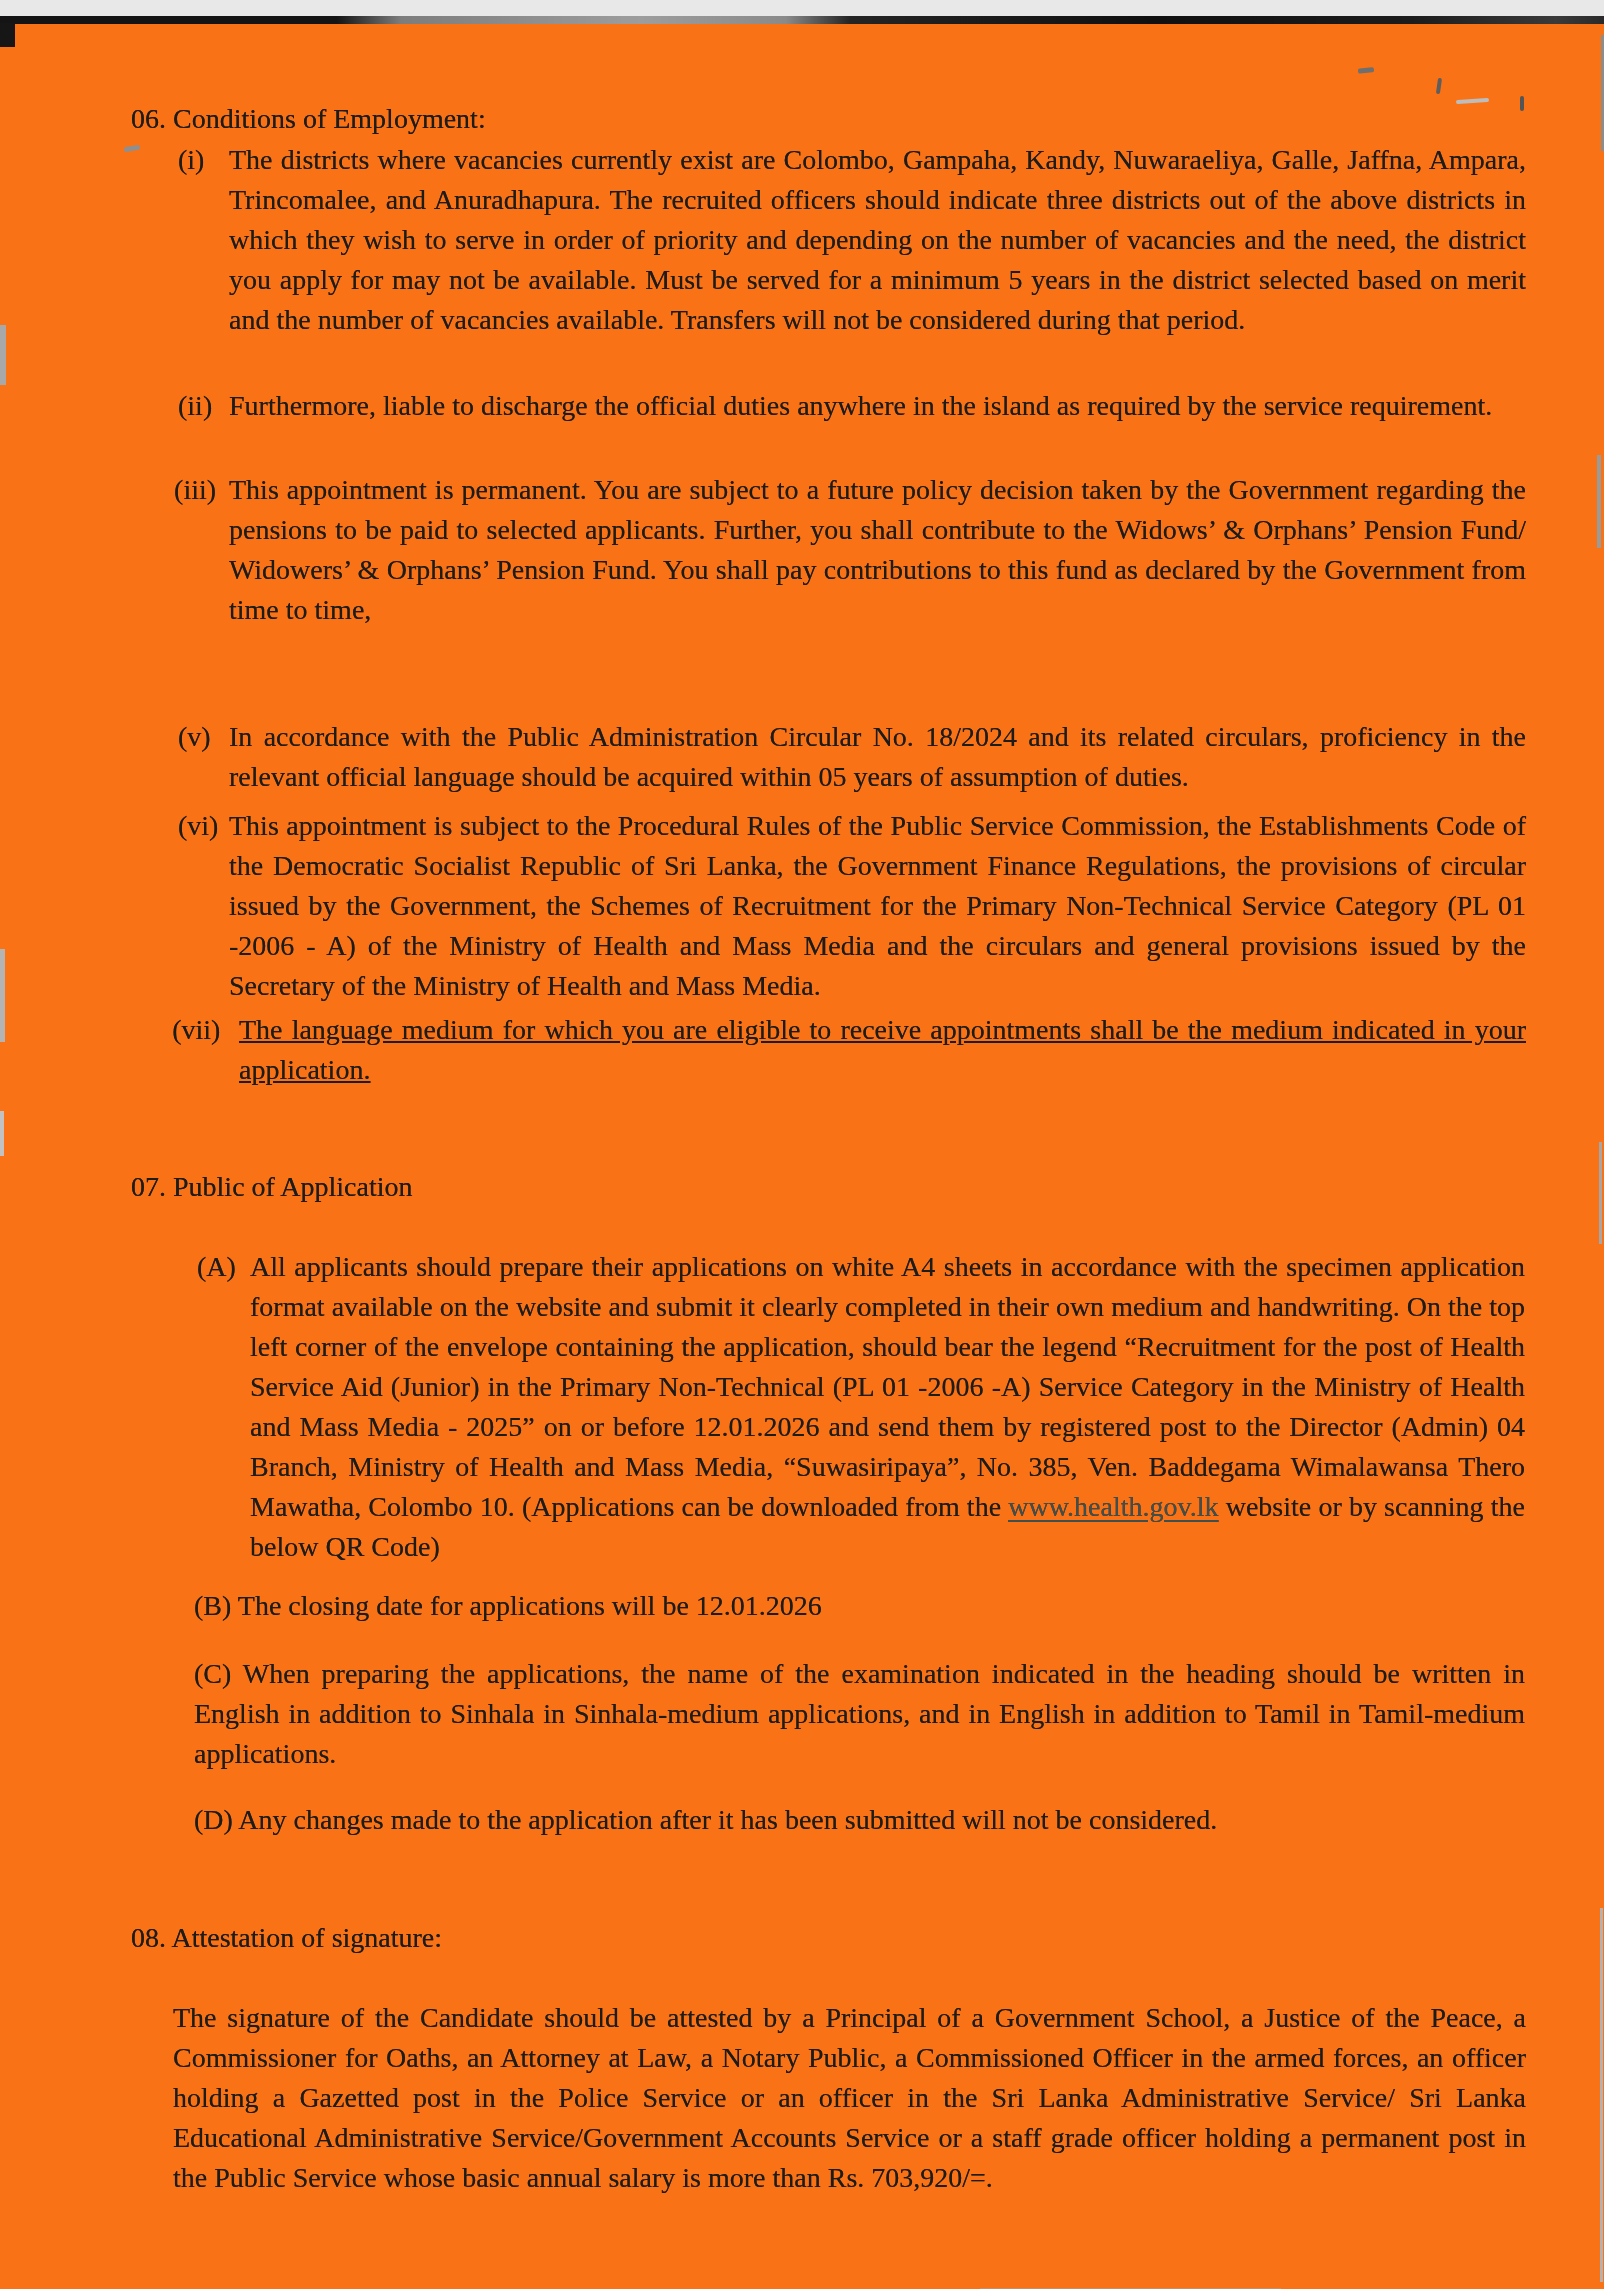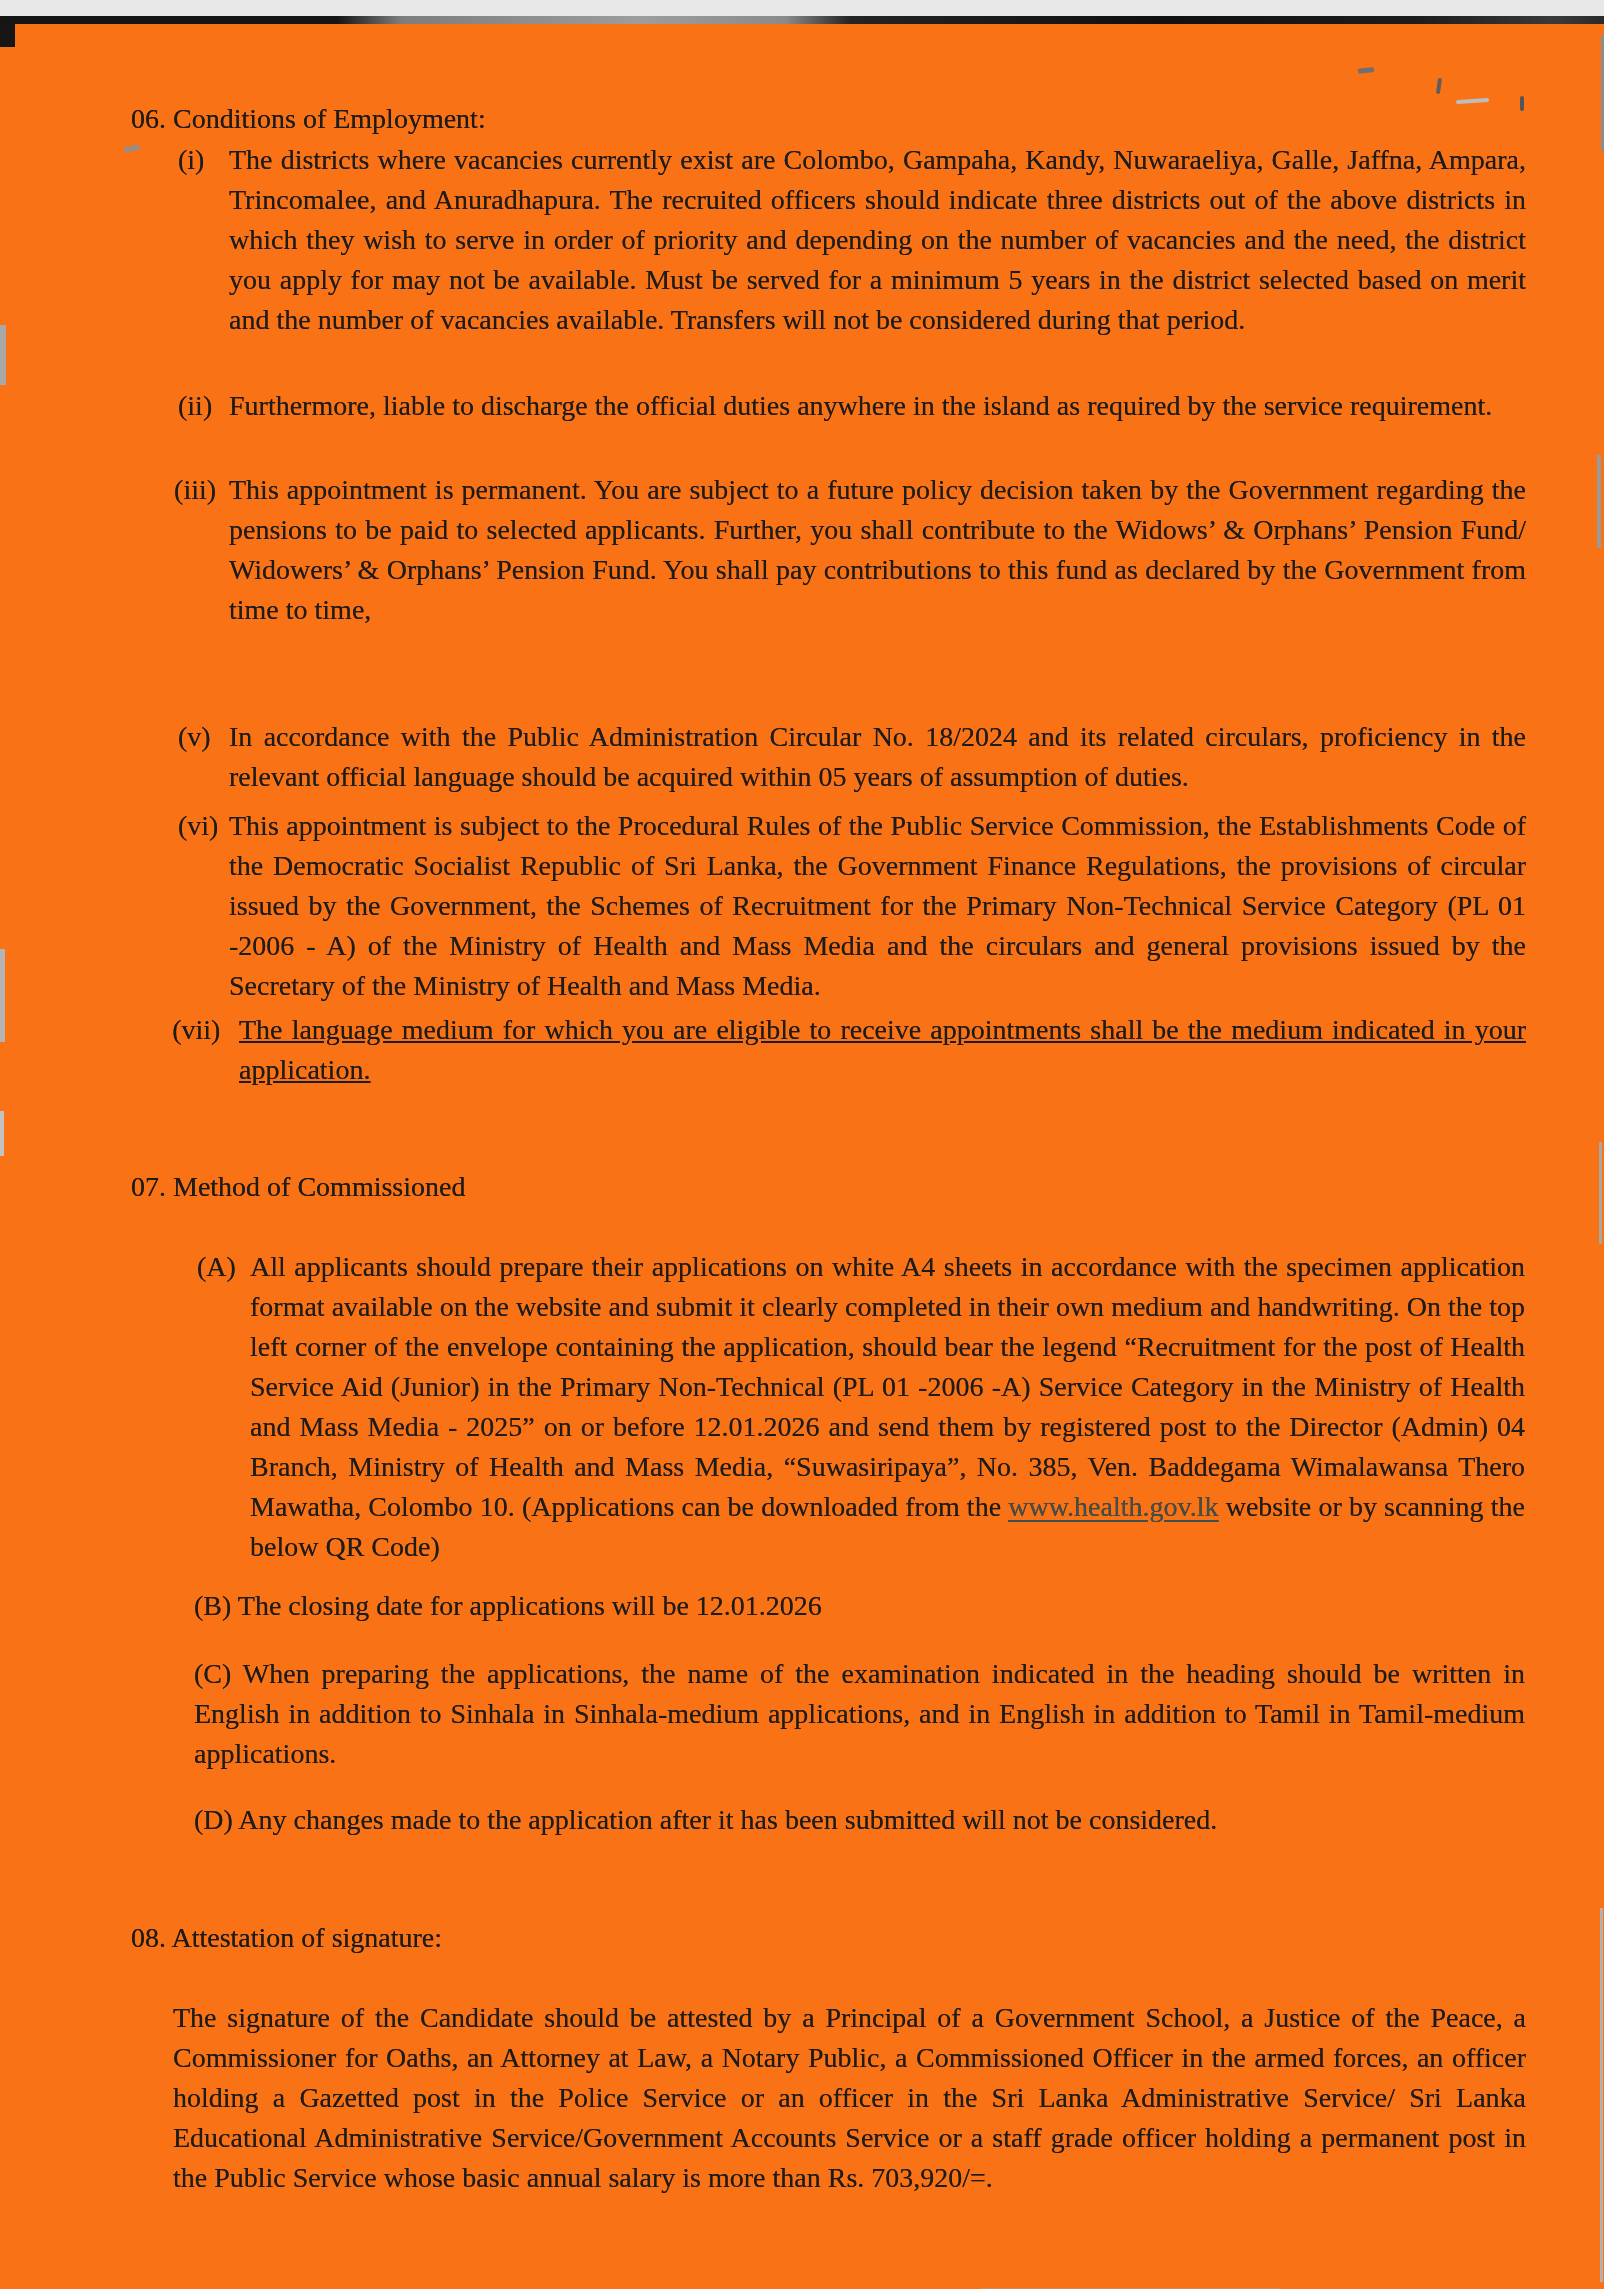--- a/index.html
+++ b/index.html
@@ -115,21 +115,21 @@
   <div class="item txtblock" style="top:790px;">
     <span class="lbl">(vi)</span>
     <div class="txt">This appointment is subject to the Procedural Rules of the Public Service Commission, the Establishments Code of the Democratic Socialist Republic of Sri Lanka, the Government Finance Regulations, the provisions of circular issued by the Government, the Schemes of Recruitment for the Primary Non-Technical Service Category (PL 01 -2006 - A) of the Ministry of Health and Mass Media and the circulars and general provisions issued by the Secretary of the Ministry of Health and Mass Media.</div>
   </div>
 
   <div class="item txtblock" style="top:994px;">
     <span class="lbl" style="left:-5.8px;">(vii)</span>
     <div class="txt" style="margin-left:61px;text-decoration:underline;">The language medium for which you are eligible to receive appointments shall be the medium indicated in your application.</div>
   </div>
 
-  <div class="heading" style="top:1151px;"><span>07.</span> <span>Method of Commissioned</span></div>
+  <div class="heading" style="top:1151px;"><span>07.</span> <span>Public of Application</span></div>
 
   <div class="ablock txtblock" style="top:1231px;">
     <span class="lbl">(A)</span>
     <div class="txt"><span>All applicants should prepare their applications on white A4 sheets  in accordance with the specimen application format available on the website and submit it clearly completed in their own medium and handwriting. On the top left corner of the envelope containing the application, should bear the legend “Recruitment for the post of Health Service Aid (Junior) in the Primary Non-Technical (PL 01 -2006 -A) Service Category in the Ministry of Health and Mass Media - 2025” on or before 12.01.2026 and send them by registered post to the Director (Admin) 04 Branch, Ministry of Health and Mass Media, “Suwasiripaya”, No. 385, Ven. Baddegama Wimalawansa Thero Mawatha, Colombo 10. (Applications can be downloaded from the </span><span class="link">www.health.gov.lk</span><span> website or by scanning the below QR Code)</span></div>
   </div>
 
   <div class="bblock txtblock" style="top:1570px;"><span>(B)</span> <span>The closing date for applications will be 12.01.2026</span></div>
 
   <div class="bblock txtblock" style="top:1784px;"><span>(D)</span> <span>Any changes made to the application after it has been submitted will not be considered.</span></div>
 

